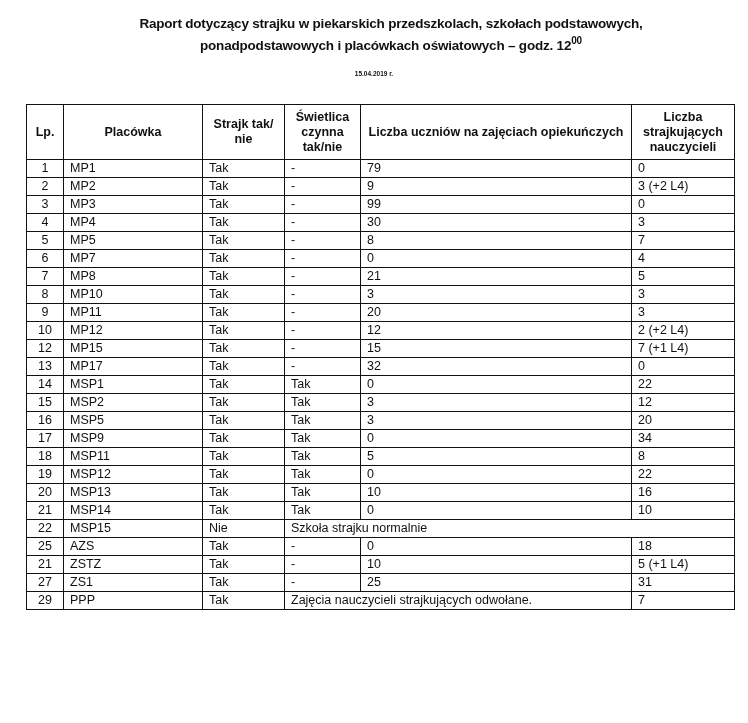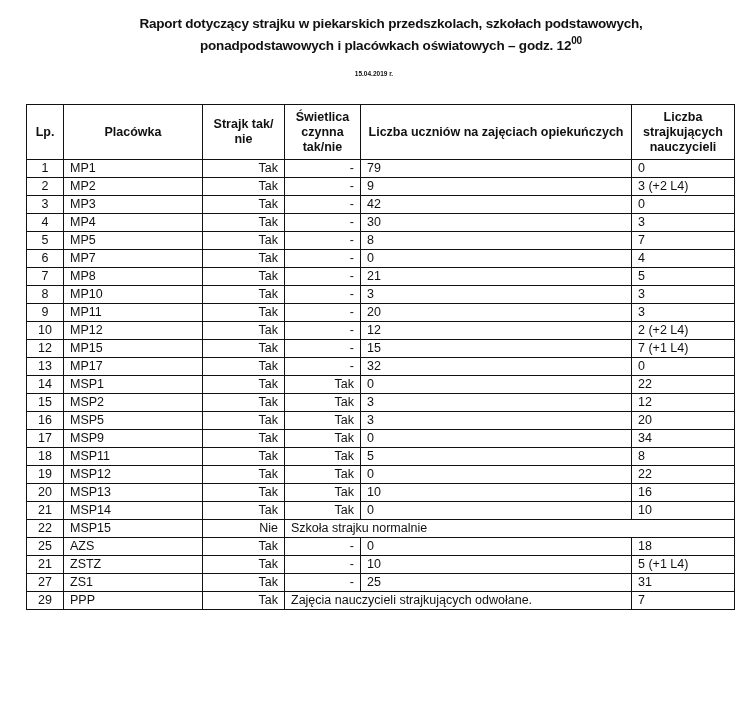--- a/index.html
+++ b/index.html
@@ -9,21 +9,21 @@
            font-weight: bold; font-size: 13.5px; line-height: 22px; letter-spacing: -0.2px; }
   .title sup { font-size: 10px; vertical-align: 6px; line-height: 0; }
   .date { position: absolute; left: 0; width: 748px; top: 70px; text-align: center;
           font-weight: bold; font-size: 6.5px; }
   table { position: absolute; left: 26px; top: 104px; border-collapse: collapse;
           table-layout: fixed; width: 708px; font-size: 12.5px; }
   td, th { border: 1.5px solid #111; padding: 0 6px; height: 17px; line-height: 17px;
            white-space: nowrap; overflow: hidden; }
   th { font-weight: bold; font-size: 12.5px; line-height: 15px; height: 54px;
        text-align: center; white-space: normal; padding: 0 3px; }
-  td.c { text-align: right; }
+  td.c { text-align: left; }
   td.lp { text-align: center; padding: 0; }
 </style>
 </head>
 <body>
 
 <div class="title">
   <div>Raport dotyczący strajku w piekarskich przedszkolach, szkołach podstawowych,</div>
   <div><span>ponadpodstawowych i placówkach oświatowych – godz. 12</span><sup>00</sup></div>
 </div>
 <div class="date">15.04.2019 r.</div>
@@ -62,21 +62,21 @@
         <td class="c">Tak</td>
         <td class="c">-</td>
         <td>9</td>
         <td>3 (+2 L4)</td>
       </tr>
       <tr>
         <td class="lp">3</td>
         <td>MP3</td>
         <td class="c">Tak</td>
         <td class="c">-</td>
-        <td>42</td>
+        <td>99</td>
         <td>0</td>
       </tr>
       <tr>
         <td class="lp">4</td>
         <td>MP4</td>
         <td class="c">Tak</td>
         <td class="c">-</td>
         <td>30</td>
         <td>3</td>
       </tr>

